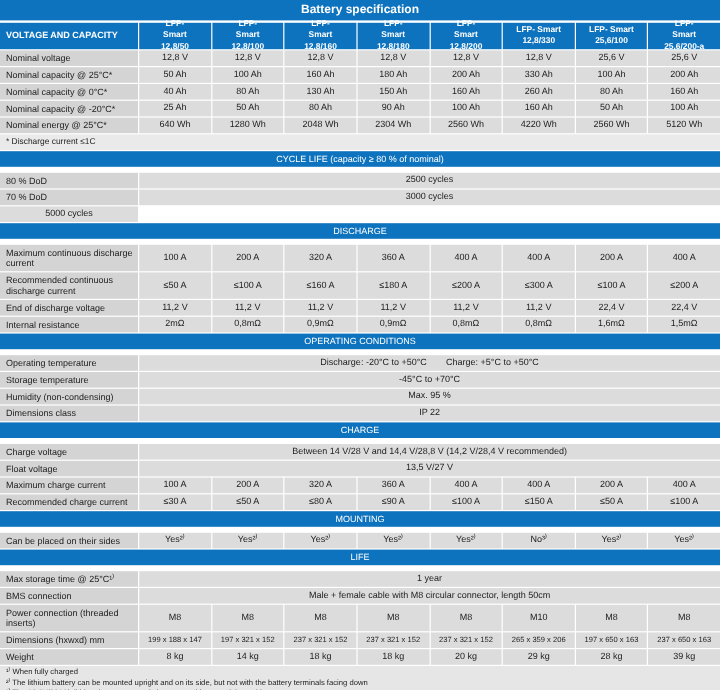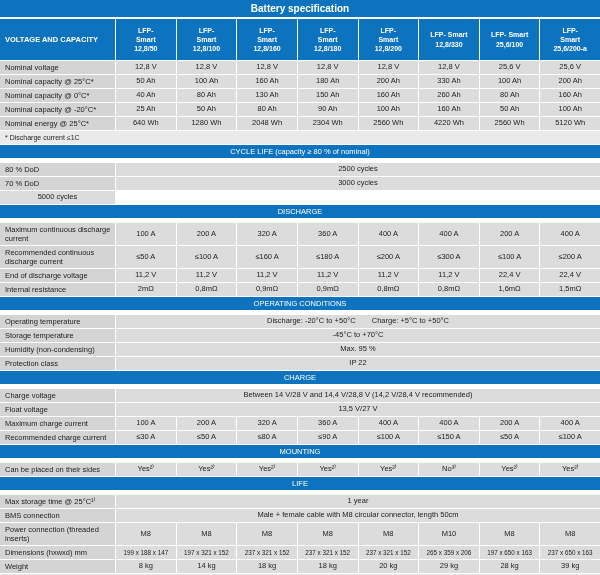--- a/index.html
+++ b/index.html
@@ -12,21 +12,21 @@
   }
   *{box-sizing:border-box;margin:0;padding:0}
   body{background:#fff;font-family:"Liberation Sans",sans-serif;color:var(--text)}
   .sheet{width:600px;height:575px;background:#fff;overflow:hidden}
   .titlebar{height:17px;background:var(--header-blue);color:#fff;font-weight:bold;font-size:10px;
     display:flex;align-items:center;justify-content:center;margin-bottom:2px}
   .grid{display:grid;grid-template-columns:115px repeat(8,1fr);gap:1px;background:#fff;margin-bottom:1px}
   .grid.span-row{grid-template-columns:115px 1fr}
   .grid.note-row{grid-template-columns:1fr}
   .hcell{background:var(--header-blue);color:#fff;font-size:7px;font-weight:bold;text-align:center;
-    display:flex;align-items:center;justify-content:center;white-space:pre-line;height:41px;line-height:1.3}
+    display:flex;align-items:center;justify-content:center;white-space:pre-line;height:22px;line-height:1.3}
   .hcell.first{justify-content:flex-start;text-align:left;padding-left:5px;font-size:7.5px}
   .lcell{background:var(--row-label-bg);font-size:7.5px;display:flex;align-items:center;
     padding:2px 4px 2px 5px;line-height:1.2;min-height:13px}
   .vcell{background:var(--row-value-bg);font-size:7.5px;display:flex;align-items:center;justify-content:center;
     text-align:center;min-height:13px;line-height:1.15;padding:1px 1px}
   .vcell.pair{gap:16px}
   .grid.small-vals .vcell{font-size:6.3px}
   .band{background:var(--header-blue);color:#fff;font-weight:normal;font-size:7.5px;height:13px;
     display:flex;align-items:center;justify-content:center;margin-bottom:5px}
   .note{background:var(--note-bg);font-size:7px;display:flex;align-items:center;min-height:13px;
@@ -192,21 +192,21 @@
       </div>
       <div class="grid span-row">
         <div class="lcell">Storage temperature</div>
         <div class="vcell">-45°C to +70°C</div>
       </div>
       <div class="grid span-row">
         <div class="lcell">Humidity (non-condensing)</div>
         <div class="vcell">Max. 95 %</div>
       </div>
       <div class="grid span-row">
-        <div class="lcell">Protection class</div>
+        <div class="lcell">Dimensions class</div>
         <div class="vcell">IP 22</div>
       </div>
       <div class="band">CHARGE</div>
       <div class="grid span-row">
         <div class="lcell">Charge voltage</div>
         <div class="vcell">Between 14 V/28 V and 14,4 V/28,8 V (14,2 V/28,4 V recommended)</div>
       </div>
       <div class="grid span-row">
         <div class="lcell">Float voltage</div>
         <div class="vcell">13,5 V/27 V</div>

